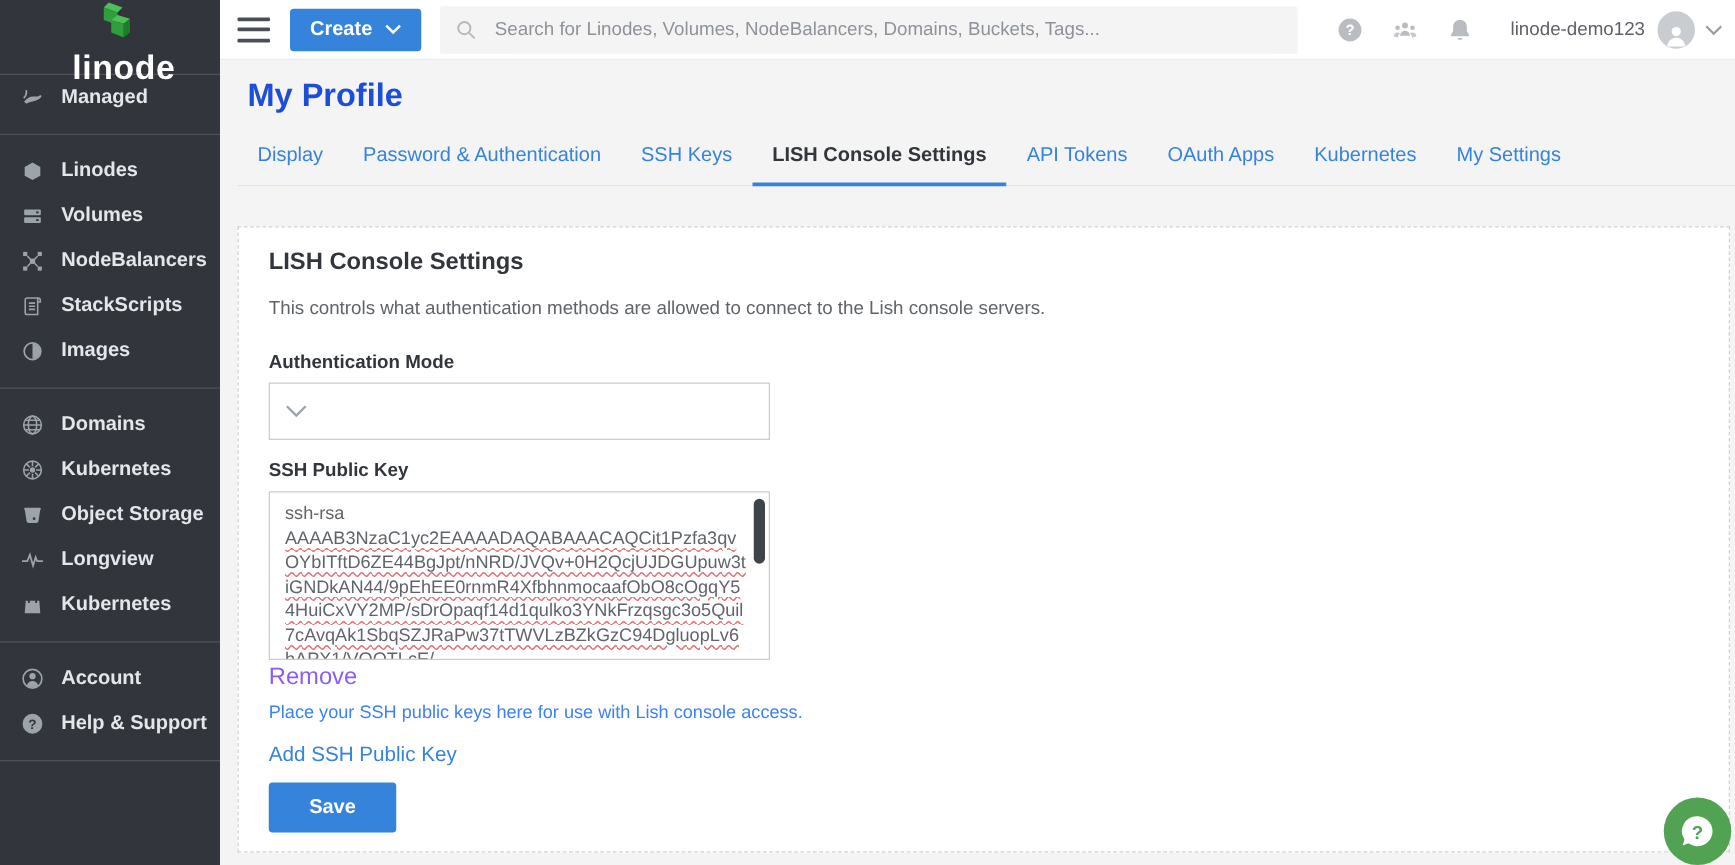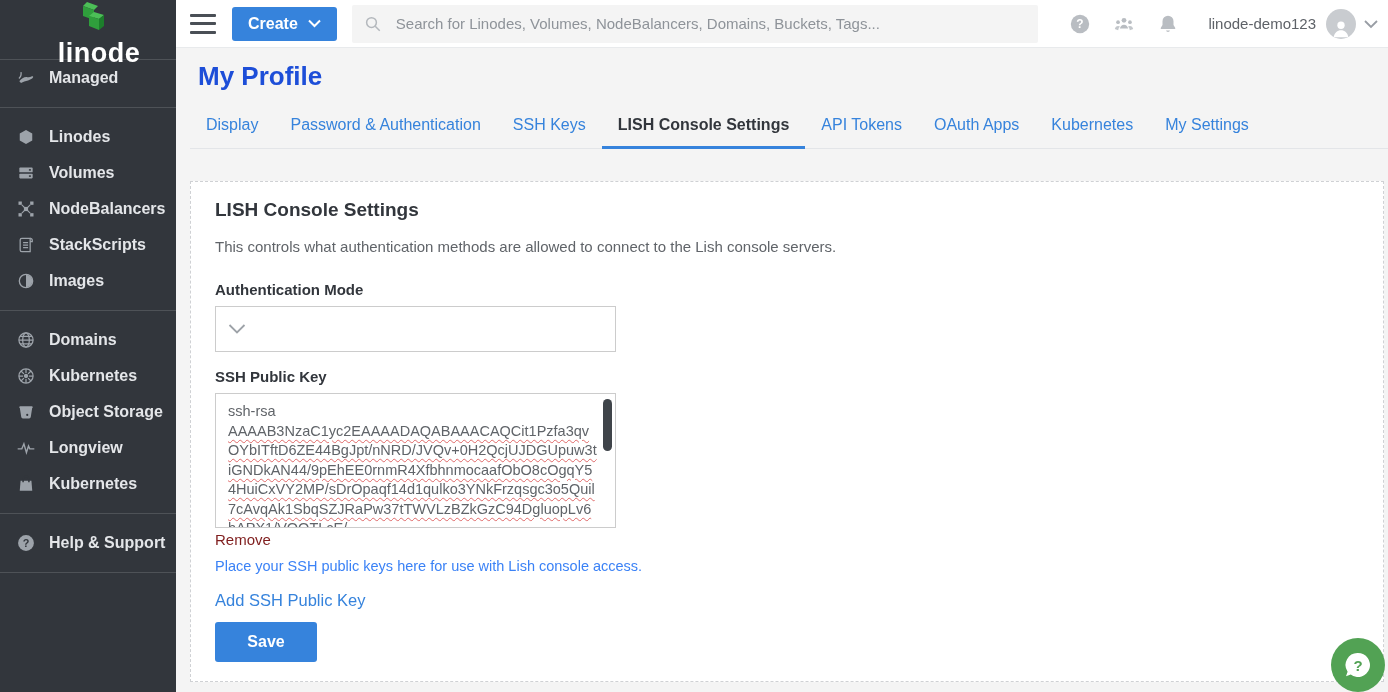--- a/index.html
+++ b/index.html
@@ -58,21 +58,21 @@
                 display:flex; align-items:center; justify-content:space-between; padding:0 18px 0 12px; cursor:pointer; }
   .select-box .sel-text { font-size:15px; color:#4d5156; }
   .select-box svg { width:18px; height:18px; color:#9da2a8; }
   .key-label { margin-top:16px; }
   .key-area { width:401px; height:135px; border:1px solid #ccc; margin-top:8px; padding:8px 18px 8px 12px;
               font-size:14.5px; line-height:19.5px; color:#606469; position:relative;
               white-space:pre-wrap; overflow:hidden; overflow-wrap:break-word; cursor:text; }
   .key-body { text-decoration:underline; text-decoration-style:wavy; text-decoration-color:rgba(214,62,62,.75);
               text-decoration-thickness:1px; text-underline-offset:3px; }
   .scroll-thumb { position:absolute; top:5px; right:3px; width:9px; height:52px; background:#3f444a; border-radius:5px; }
-  .remove-link { display:inline-block; font-size:15px; color:#7f1d1d; margin-top:3px; text-decoration:none; cursor:pointer; }
+  .remove-link { display:inline-block; font-size:19px; color:#8b5cf6; margin-top:3px; text-decoration:none; cursor:pointer; }
   .helper-text { font-size:14.5px; color:#3b82f6; margin-top:9px; }
   .add-link { display:inline-block; font-size:16.5px; color:#3683dc; margin-top:17px; text-decoration:none; cursor:pointer; }
   .save-btn { display:block; margin-top:12px; width:102px; height:40px; background:#3683dc; color:#fff;
               border:none; border-radius:3px; font-size:16px; font-weight:600; cursor:pointer; font-family:inherit; }
 
   .help-fab { position:absolute; right:3px; bottom:0px; width:54px; height:54px; border-radius:50%;
               background:#52a254; z-index:10; display:flex; align-items:center; justify-content:center; cursor:pointer; }
   .help-fab svg { width:34px; height:34px; }
 </style>
 </head>
@@ -203,20 +203,30 @@
         <path d="M8.5 10V6.5a3.5 3.5 0 0 1 7 0V10" stroke="#32363c" stroke-width="1.8"></path>
       </svg>
     </span>
     <span class="nav-label">Kubernetes</span>
   </div>
 
   <div class="nav-divider"></div>
 
   <div class="nav-item">
     <span class="nav-ico">
+      <svg viewBox="0 0 24 24" fill="currentColor">
+        <circle cx="12" cy="12" r="9" fill="none" stroke="currentColor" stroke-width="1.6"></circle>
+        <circle cx="12" cy="9.5" r="3"></circle>
+        <path d="M6.5 18.5c1-3 3-4.4 5.5-4.4s4.5 1.4 5.5 4.4a9 9 0 0 1-11 0z"></path>
+      </svg>
+    </span>
+    <span class="nav-label">Account</span>
+  </div>
+  <div class="nav-item">
+    <span class="nav-ico">
       <svg viewBox="0 0 24 24">
         <circle cx="12" cy="12" r="9.5" fill="currentColor"></circle>
         <text x="12" y="16.6" text-anchor="middle" font-size="13" font-weight="bold" fill="#32363c" font-family="Liberation Sans, sans-serif">?</text>
       </svg>
     </span>
     <span class="nav-label">Help &amp; Support</span>
   </div>
 
   <div class="nav-divider"></div>
 </nav>

